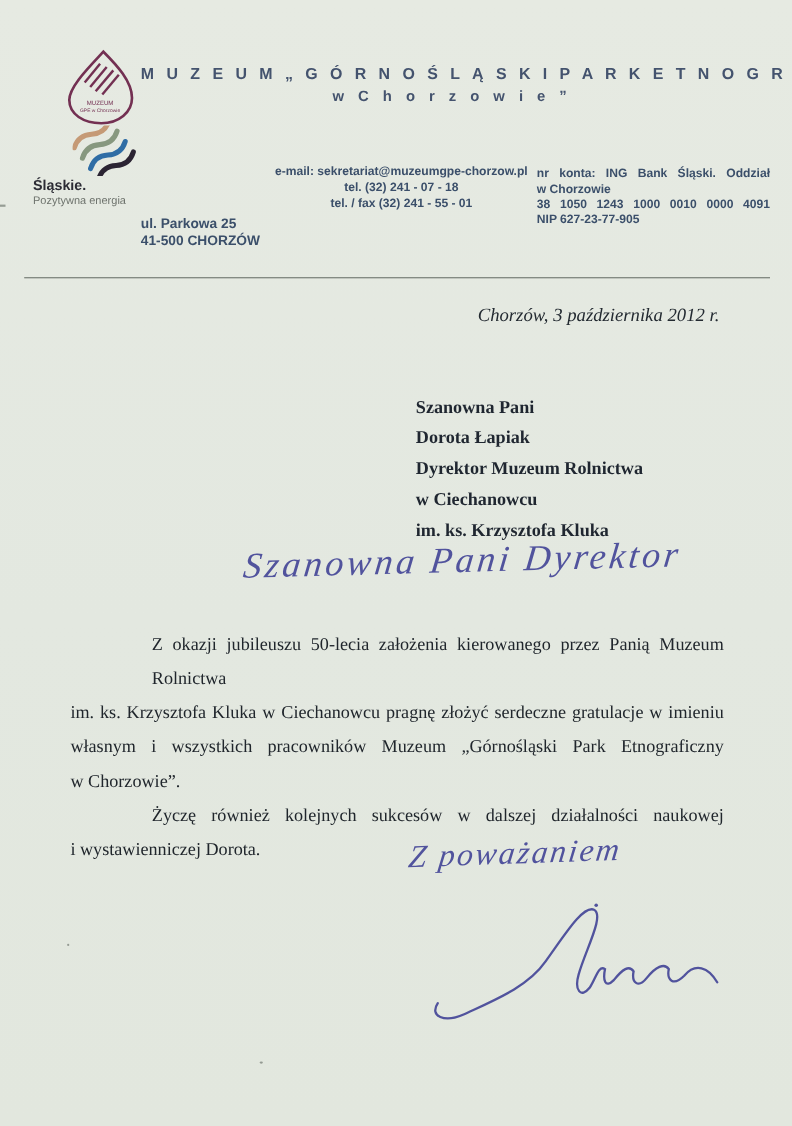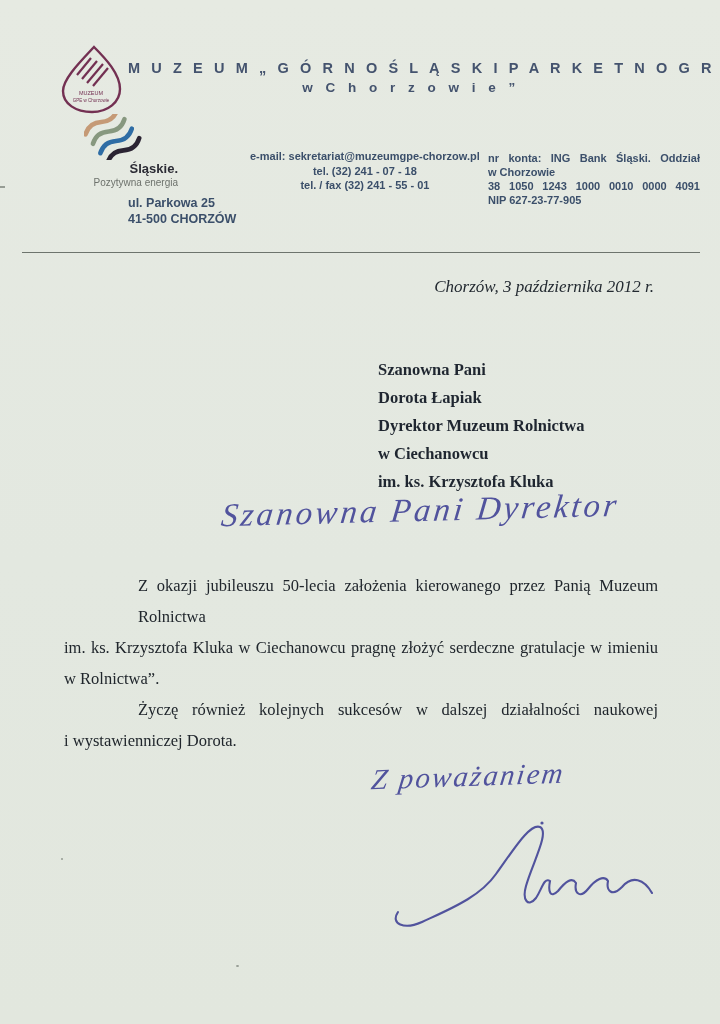--- a/index.html
+++ b/index.html
@@ -16,21 +16,21 @@
   .museum-logo { position: absolute; left: 50px; top: 42px; width: 84px; height: 78px; }
   .header-title {
     position: absolute; left: 128px; top: 60px; width: 566px;
     text-align: center; color: #44536e;
   }
   .title-l1 { font-size: 14.5px; font-weight: bold; letter-spacing: 3.6px; white-space: nowrap; }
   .title-l2 { font-size: 13.5px; font-weight: bold; letter-spacing: 4.5px; margin-top: 4px; }
   .title-sub { font-size: 13.5px; font-weight: bold; letter-spacing: 0.2px; margin-top: 3px; color: #41506b; }
 
   
-  .regional-logo { position: absolute; left: 48px; top: 114px; width: 130px; text-align: right; }
+  .regional-logo { position: absolute; left: 30px; top: 114px; width: 130px; text-align: left; }
   .regional-logo svg { display: block; margin: 0 auto; }
   .reg-l1 { font-size: 13px; font-weight: bold; color: #2b2b34; margin-top: 1px; }
   .reg-l2 { font-size: 10px; color: #6d726c; margin-top: 1px; }
 
   .address-block { position: absolute; left: 128px; top: 152px; color: #3b4f6a; font-weight: bold; font-size: 12.5px; line-height: 16px; margin-top: 43px; }
   .contact-block { position: absolute; left: 250px; top: 149px; color: #3b4f6a; font-weight: bold; font-size: 11px; line-height: 14.5px; text-align: center; }
   .bank-block { position: absolute; left: 488px; top: 151px; width: 212px; color: #3b4f6a; font-weight: bold; font-size: 11px; line-height: 14px; }
   .just-line { text-align: justify; text-align-last: justify; }
 
   .rule { position: absolute; left: 22px; top: 252px; width: 678px; height: 1px; background: #6d746d; }
@@ -143,21 +143,22 @@
     <div>Dyrektor Muzeum Rolnictwa</div>
     <div>w Ciechanowcu</div>
     <div>im. ks. Krzysztofa Kluka</div>
   </div>
 
   <div class="hand hand-salutation">Szanowna Pani Dyrektor</div>
 
   <div class="letter-body">
     <div class="bline just indent">Z okazji jubileuszu 50-lecia założenia kierowanego przez Panią Muzeum Rolnictwa</div>
     <div class="bline just">im. ks. Krzysztofa Kluka w Ciechanowcu pragnę złożyć serdeczne gratulacje w imieniu</div>
-    <div class="bline">w Rolnictwa”.</div>
+    <div class="bline just">własnym i wszystkich pracowników Muzeum „Górnośląski Park Etnograficzny</div>
+    <div class="bline">w Chorzowie”.</div>
     <div class="bline just indent">Życzę również kolejnych sukcesów w dalszej działalności naukowej</div>
     <div class="bline">i wystawienniczej Dorota.</div>
   </div>
 
   <div class="hand hand-closing">Z poważaniem</div>
 
   <div class="signature">
     <svg width="272" height="118" viewBox="0 0 272 118">
       <path d="M 10 94 C 2 106 16 112 34 104 C 62 91 92 79 108 56 C 126 31 142 5 152 9
                C 162 14 144 46 138 68 C 134 82 140 90 148 80 C 154 71 156 59 162 63

